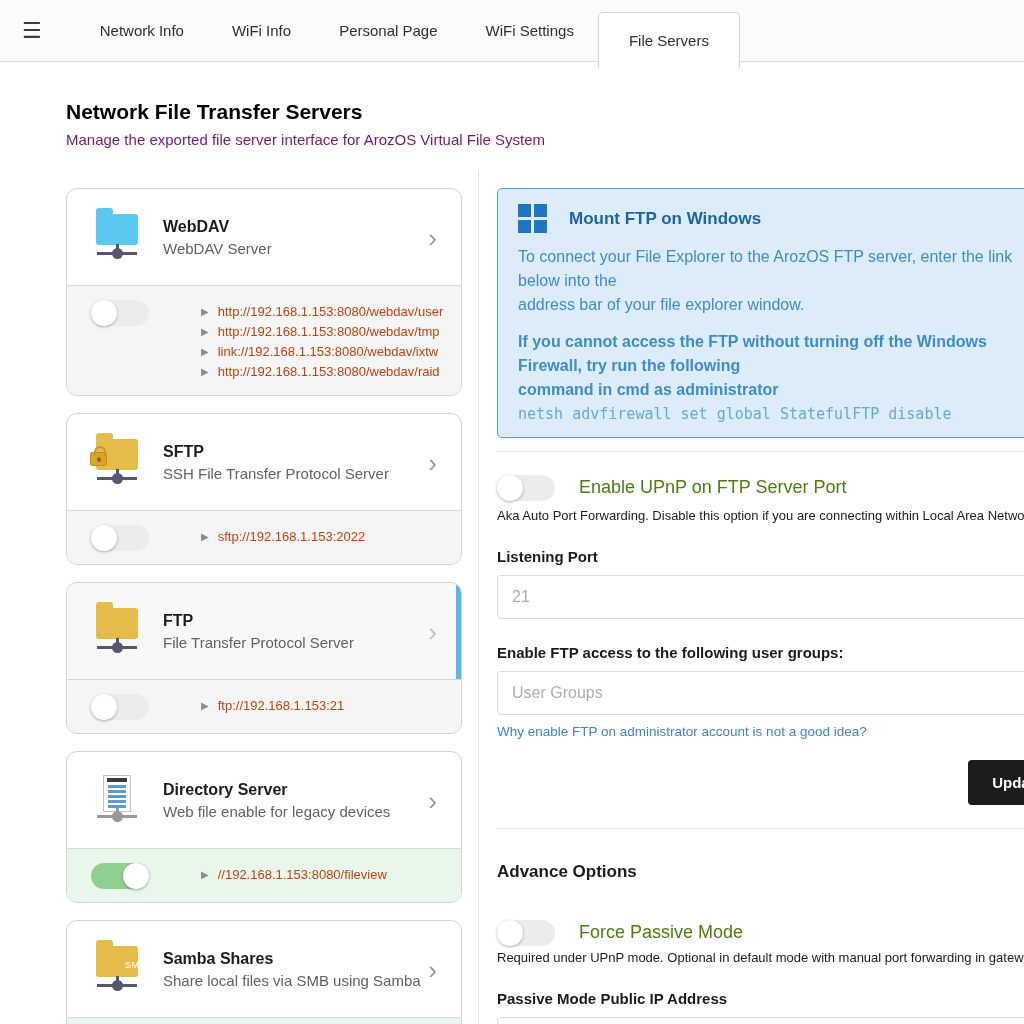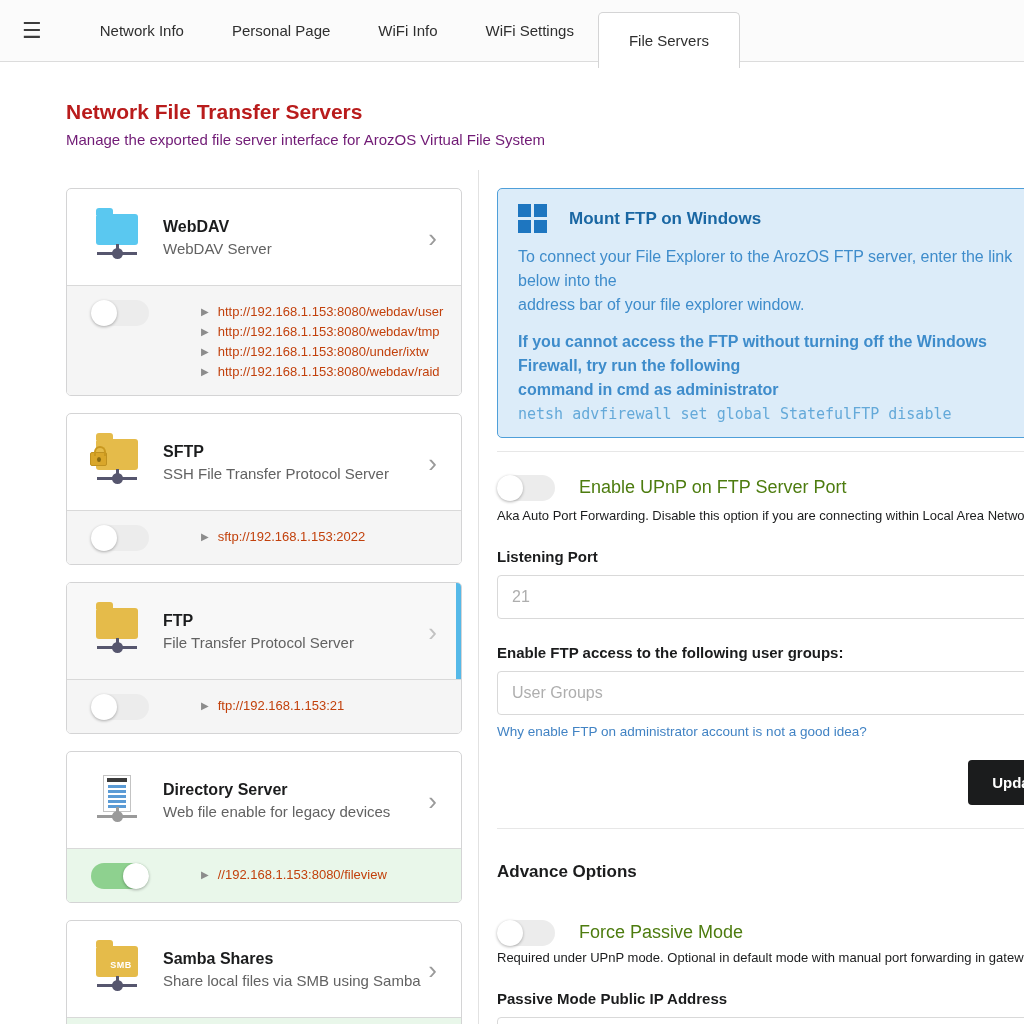--- a/index.html
+++ b/index.html
@@ -13,30 +13,30 @@
   .hamburger { font-size:22px; color:#3c3c3c; margin:0 34px 0 22px; cursor:pointer; line-height:1; }
   .tabs { display:flex; align-items:center; height:62px; }
   .tab { padding:0 24px; font-size:15px; color:#2f2f2f; height:62px; display:flex;
          align-items:center; cursor:pointer; white-space:nowrap; }
   .tab.active { background:#fff; border:1px solid #d4d4d5; border-bottom:none;
                 border-radius:5px 5px 0 0; font-weight:normal; height:56px;
                 margin-top:10px; position:relative; top:4px; padding:0 30px; }
 
   
   .page-head { position:absolute; top:100px; left:66px; }
-  .page-title { font-size:21px; font-weight:bold; color:#b91c1c; }
+  .page-title { font-size:21px; font-weight:bold; color:#000000; }
   .page-sub { font-size:15px; color:#701a75; margin-top:7px; }
 
   
   .left-col { position:absolute; top:188px; left:66px; width:396px; }
   .v-divider { position:absolute; top:170px; left:478px; width:1px; height:854px; background:#e2e2e2; }
   .right-col { position:absolute; top:188px; left:497px; width:570px; }
 
   
-  .card { border:1px solid #d4d4d5; border-radius:5px; margin-bottom:17px; background:#fff; overflow:hidden; }
+  .card { border:1px solid #d4d4d5; border-radius:11px; margin-bottom:17px; background:#fff; overflow:hidden; }
   .card-top { display:flex; align-items:center; padding:22px 18px 22px 24px; position:relative; cursor:pointer; }
   .card.selected .card-top { background:#f8f8f8; }
   .card.selected .card-top:after { content:''; position:absolute; right:0; top:0; bottom:0; width:5px; background:#55b9e8; }
   .card-text { flex:1; min-width:0; }
   .card-name { font-size:16px; font-weight:bold; color:#1b1c1d; }
   .card-desc { font-size:15px; color:#626262; margin-top:4px; }
   .chev { font-size:26px; color:#9a9a9a; line-height:1; padding:0 6px; margin-top:2px; }
   .card.selected .chev { color:#c2c2c2; }
   .card-bottom { border-top:1px solid #d9d9d9; background:#f5f5f5; padding:13px 16px 13px 24px;
                  display:flex; align-items:flex-start; }
@@ -61,22 +61,22 @@
   .folder.blue { background:#5ac8f0; }
   .folder.yellow { background:#e5bb4a; }
   .net-stem { position:absolute; left:25px; top:33px; width:3px; height:8px; background:#56566e; }
   .net-bar { position:absolute; left:6px; top:41px; width:40px; height:3px; background:#56566e; }
   .net-dot { position:absolute; left:21px; top:37px; width:11px; height:11px; border-radius:50%; background:#56566e; }
   .lock { position:absolute; left:-1px; top:16px; width:17px; height:14px; background:#d9a62a;
           border-radius:2px; border:1px solid #c0911f; }
   .lock:before { content:''; position:absolute; left:3px; top:-7px; width:8px; height:8px;
                  border:2.5px solid #c9981f; border-bottom:none; border-radius:6px 6px 0 0; }
   .lock:after { content:''; position:absolute; left:6px; top:4px; width:4px; height:5px; border-radius:50%; background:#8a6a10; }
-  .smb-label { position:absolute; left:5px; top:17px; width:50px; text-align:center;
-               font-size:9px; font-weight:bold; color:#fff; letter-spacing:.5px; }
+  .smb-label { position:absolute; left:5px; top:17px; width:50px; text-align:right;
+               font-size:9px; font-weight:normal; color:#fff; letter-spacing:.5px; }
   .doc { position:absolute; top:1px; left:12px; width:28px; height:37px; background:#fff; border:1px solid #c3c3c3; }
   .doc .bar { height:4px; background:#3a3a3a; margin:2px 3px 3px 3px; }
   .doc .ln { height:3px; background:#5b9bd5; margin:2px 4px; }
 
   
   .info-box { background:#dcecf9; border:1px solid #4f9fd9; border-radius:5px; padding:15px 18px 14px 20px; }
   .info-head { display:flex; align-items:center; }
   .win-icon { width:29px; height:29px; display:grid; grid-template-columns:1fr 1fr; grid-template-rows:1fr 1fr;
               gap:3px; margin-right:22px; flex:none; }
   .win-icon span { background:#1e76c0; }
@@ -99,22 +99,22 @@
               border-radius:4px; padding:14px 24px; cursor:pointer; font-family:"Liberation Sans", sans-serif; }
   .section-title { font-size:17px; font-weight:bold; margin-top:33px; }
 </style>
 </head>
 <body>
 
 <div class="navbar">
   <span class="hamburger">☰</span>
   <div class="tabs">
     <div class="tab">Network Info</div>
+    <div class="tab">WiFi Info</div>
     <div class="tab">Personal Page</div>
-    <div class="tab">WiFi Info</div>
     <div class="tab">WiFi Settings</div>
     <div class="tab active">File Servers</div>
   </div>
 </div>
 
 <div class="page-head">
   <div class="page-title">Network File Transfer Servers</div>
   <div class="page-sub">Manage the exported file server interface for ArozOS Virtual File System</div>
 </div>
 
@@ -144,21 +144,21 @@
         <div class="link-row">
             <span class="caret">▶</span>
             <a class="srv-link">http://192.168.1.153:8080/webdav/user</a>
           </div>
         <div class="link-row">
             <span class="caret">▶</span>
             <a class="srv-link">http://192.168.1.153:8080/webdav/tmp</a>
           </div>
         <div class="link-row">
             <span class="caret">▶</span>
-            <a class="srv-link">http://192.168.1.153:8080/under/ixtw</a>
+            <a class="srv-link">link://192.168.1.153:8080/webdav/ixtw</a>
           </div>
         <div class="link-row">
             <span class="caret">▶</span>
             <a class="srv-link">http://192.168.1.153:8080/webdav/raid</a>
           </div>
       </div>
     </div>
   </div>
 
   <div class="card">

